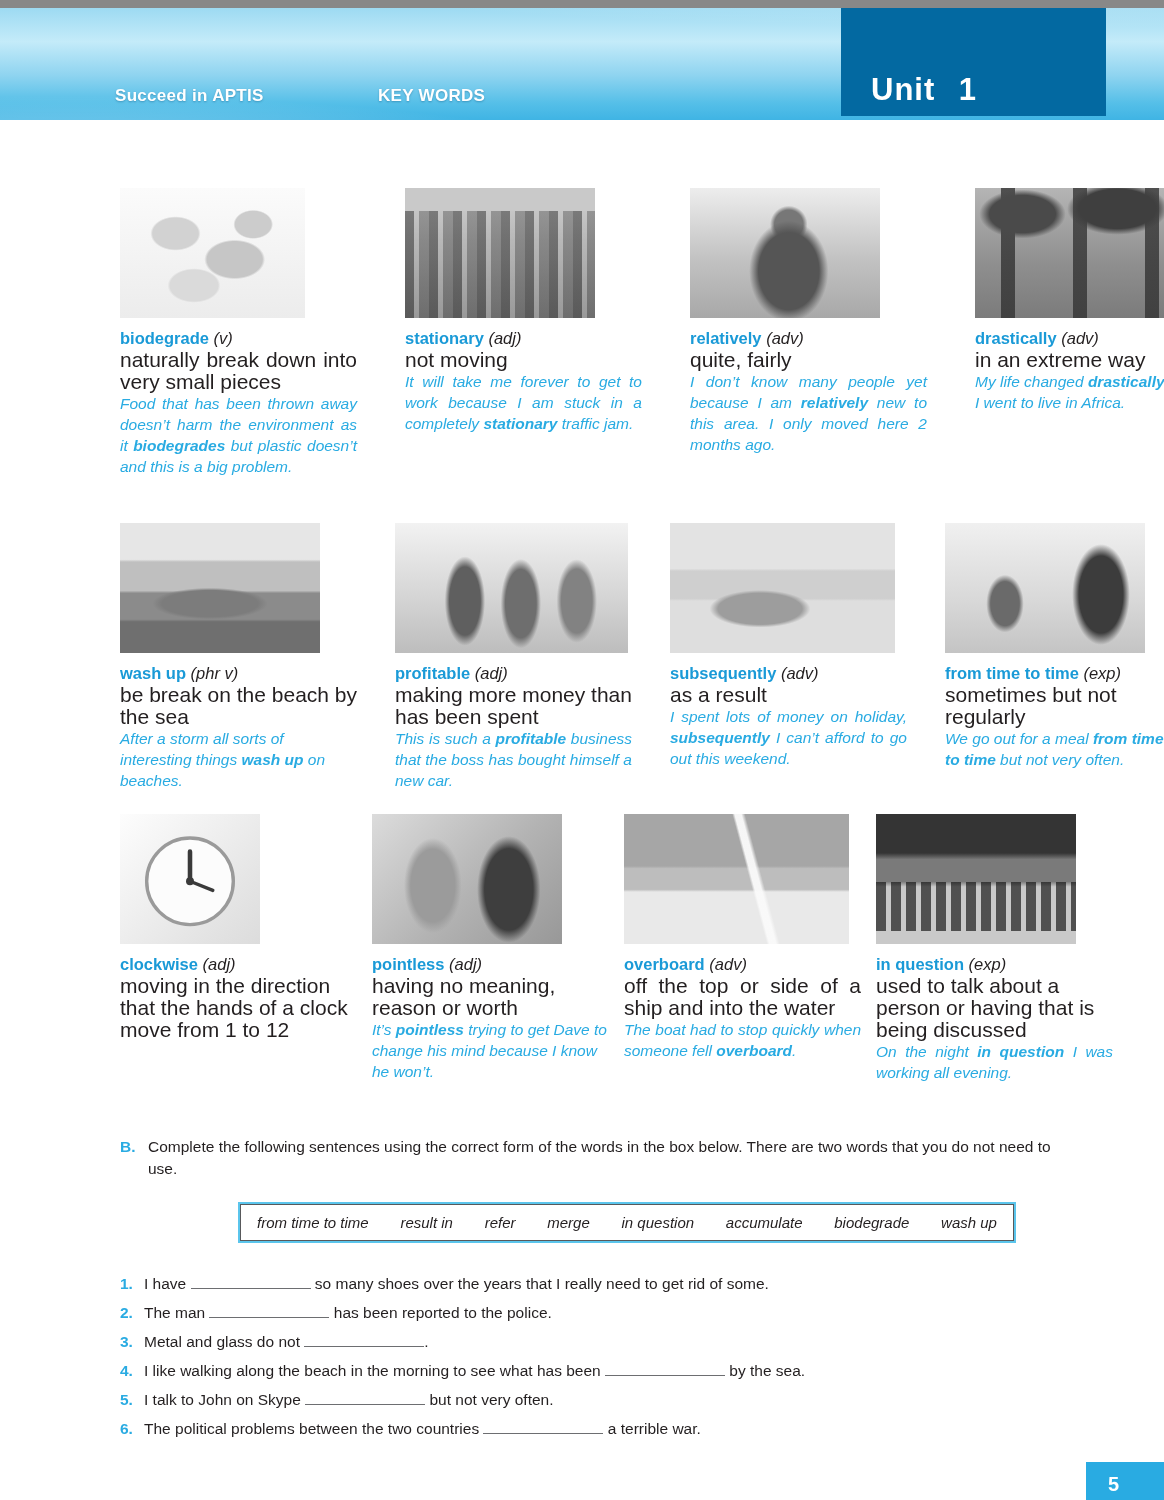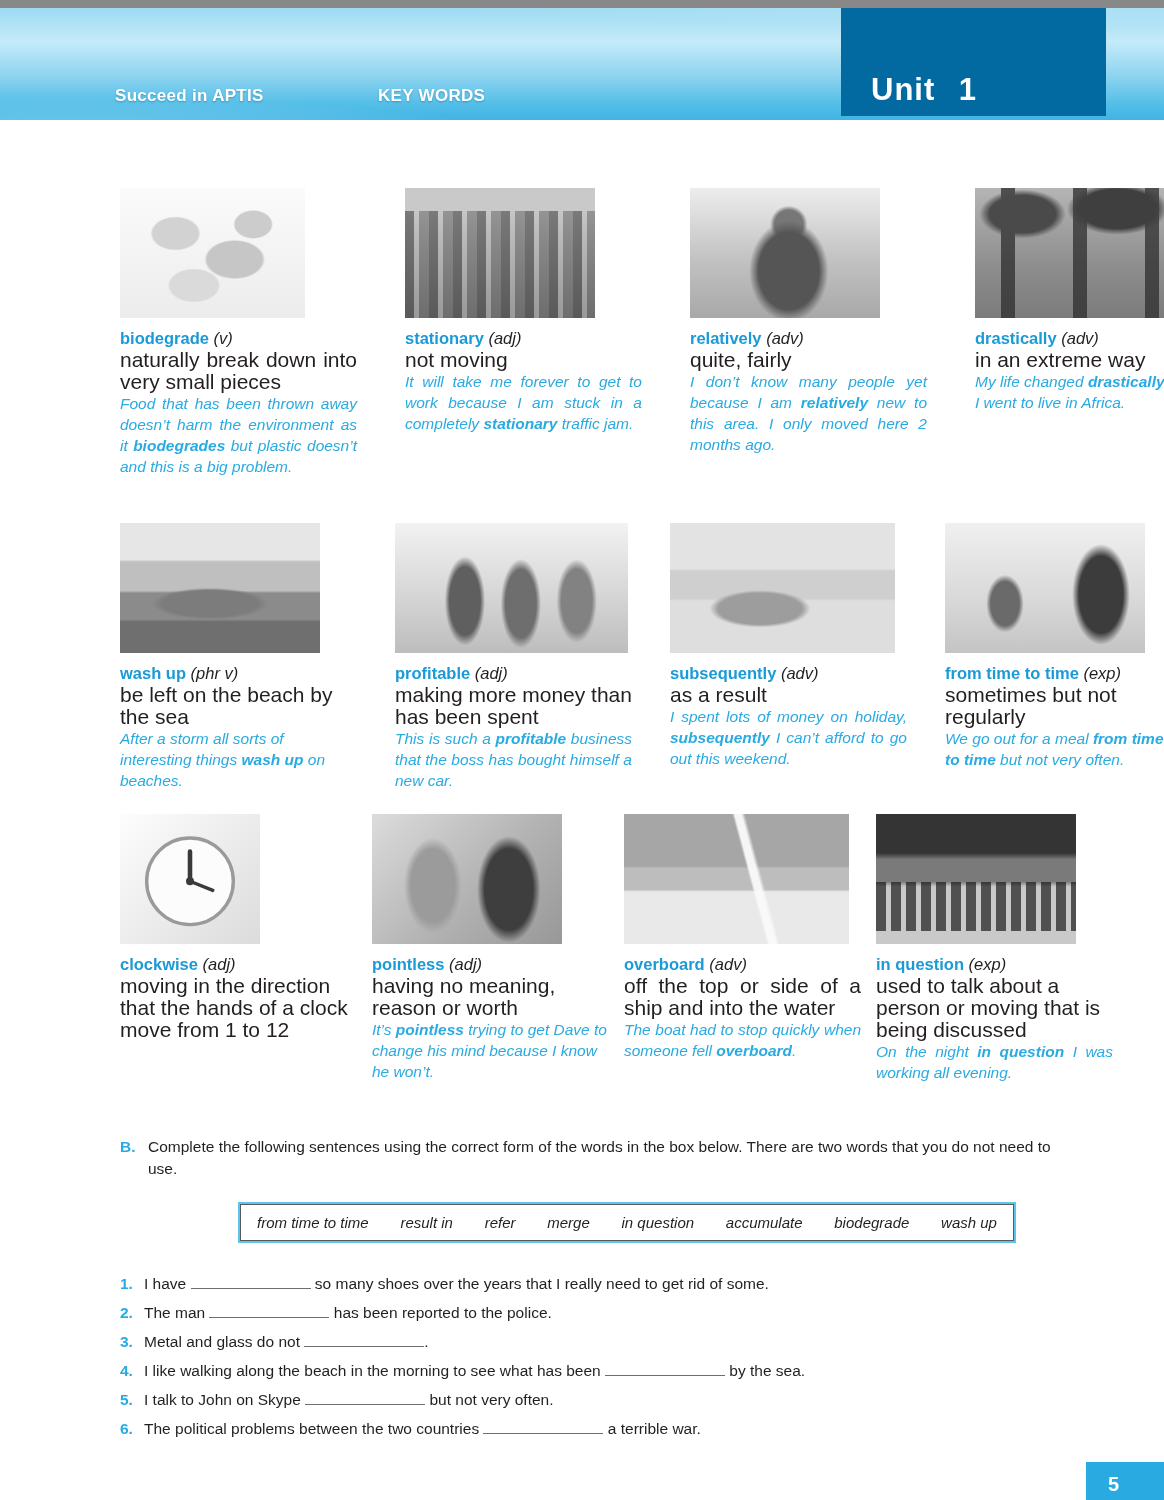--- a/index.html
+++ b/index.html
@@ -160,21 +160,21 @@
       <div class="heading"><span class="word">drastically</span> <span class="pos">(adv)</span></div>
       <div class="def">in an extreme way</div>
       <div class="example"><span>My life changed </span><span class="bold">drastically</span><span> when I went to live in Africa.</span></div>
     </div>
   </div>
 
   <div class="vrow row2">
     <div class="card">
       <div class="photo ph5" title="debris washed up on a beach"></div>
       <div class="heading"><span class="word">wash up</span> <span class="pos">(phr v)</span></div>
-      <div class="def">be left on the beach by the sea</div>
+      <div class="def">be break on the beach by the sea</div>
       <div class="example"><span>After a storm all sorts of interesting things </span><span class="bold">wash up</span><span> on beaches.</span></div>
     </div>
     <div class="card">
       <div class="photo ph6" title="businessmen in a car showroom"></div>
       <div class="heading"><span class="word">profitable</span> <span class="pos">(adj)</span></div>
       <div class="def">making more money than has been spent</div>
       <div class="example just"><span>This is such a </span><span class="bold">profitable</span><span> business that the boss has bought himself a new car.</span></div>
     </div>
     <div class="card">
       <div class="photo ph7" title="people relaxing by a holiday pool"></div>
@@ -211,21 +211,21 @@
     </div>
     <div class="card">
       <div class="photo ph11" title="ship deck railing and the sea"></div>
       <div class="heading"><span class="word">overboard</span> <span class="pos">(adv)</span></div>
       <div class="def just">off the top or side of a ship and into the water</div>
       <div class="example just"><span>The boat had to stop quickly when someone fell </span><span class="bold">overboard</span><span>.</span></div>
     </div>
     <div class="card">
       <div class="photo ph12" title="hands typing on a keyboard at night"></div>
       <div class="heading"><span class="word">in question</span> <span class="pos">(exp)</span></div>
-      <div class="def">used to talk about a person or moving that is being discussed</div>
+      <div class="def">used to talk about a person or having that is being discussed</div>
       <div class="example just"><span>On the night </span><span class="bold">in question</span><span> I was working all evening.</span></div>
     </div>
   </div>
 
   <div class="exercise">
     <div class="instr-row">
       <span class="blabel">B.</span>
       <p class="instr">Complete the following sentences using the correct form of the words in the box below. There are two words that you do not need to use.</p>
     </div>
 

